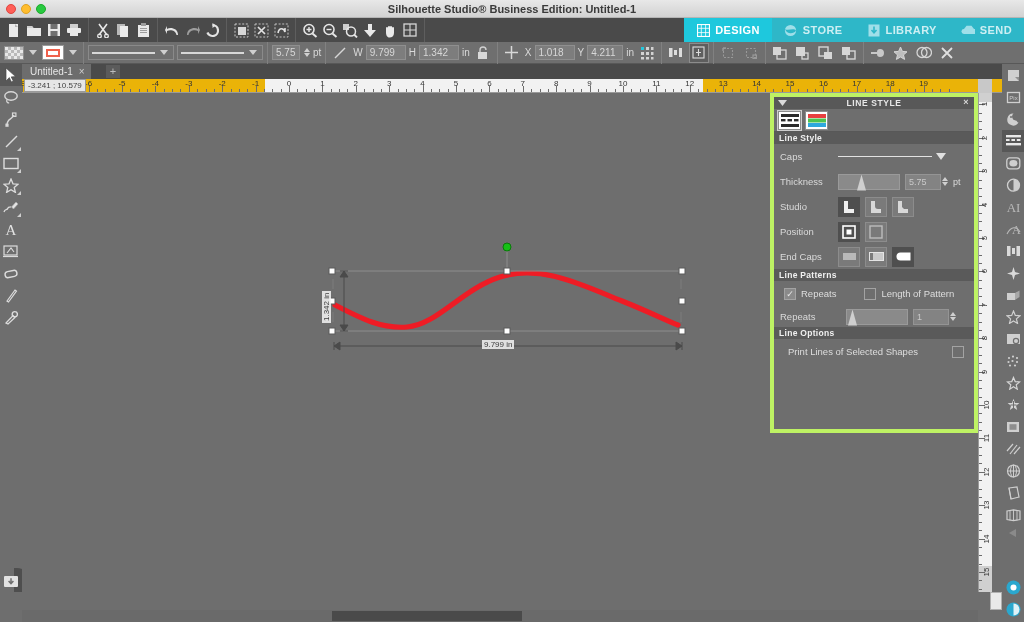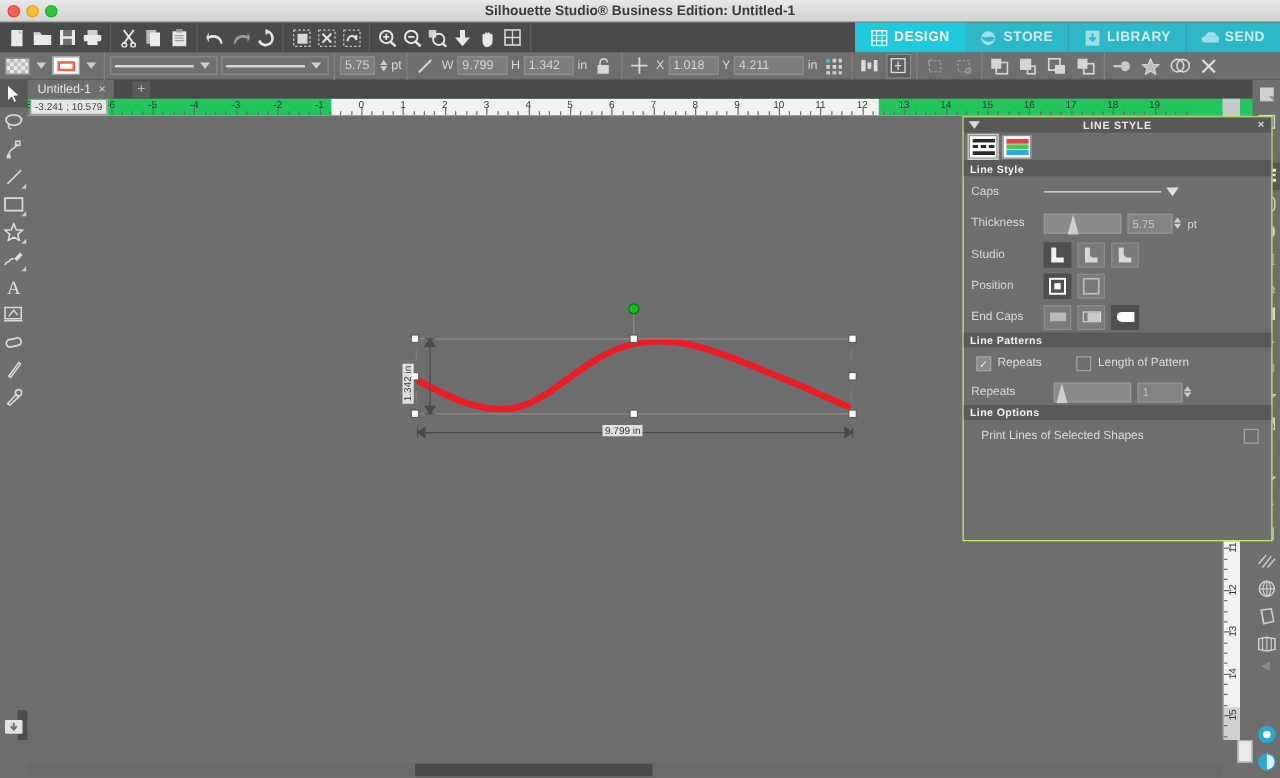--- a/index.html
+++ b/index.html
@@ -96,21 +96,21 @@
     background:#6d6d6d; color:#e6e6e6; font-size:10px; line-height:15px;
     display:flex; align-items:center; gap:6px;
   }
   .doctab .x{ color:#cfcfcf; font-size:10px; }
   .newtab{ position:absolute; left:84px; top:1px; width:14px;height:13px;
            background:#5b5b5b;color:#bdbdbd;font-size:11px;line-height:13px;text-align:center;}
 
   
   .ruler-h{
     position:absolute; left:22px; top:79px; width:1002px; height:14px;
-    background:#22c55e; border-bottom:1px solid #9a9a9a; overflow:hidden;
+    background:#eab308; border-bottom:1px solid #9a9a9a; overflow:hidden;
   }
   .ruler-h .page-band{ position:absolute; top:0; height:14px; background:#f2f2f2; }
   .ruler-h .tick{ position:absolute; bottom:0; width:1px; background:#6c6c6c; }
   .ruler-h .num{ position:absolute; top:0px; font-size:8px; color:#333; transform:translateX(-50%); }
   .coordbox{
     position:absolute; left:2px; top:0px; height:13px; background:#e6e6e6;
     border:1px solid #9a9a9a; font-size:8px; color:#444; line-height:12px; padding:0 3px;
     z-index:4;
   }
   .ruler-v{
@@ -184,22 +184,22 @@
 
   .shape-layer{ position:absolute; left:0; top:0; width:956px;height:512px; }
   .dimtext{
     position:absolute; font-size:8px; color:#3c3c3c; background:rgba(244,244,244,.85);
     padding:0 2px;
   }
   .dimtext.vert{ transform:rotate(-90deg); transform-origin:left top; }
 
   
   .panel{
-    position:absolute; left:770px; top:93px; width:248px; height:340px;
-    background:#6e6e6e; border:1px solid #bef264;
+    position:absolute; left:770px; top:93px; width:208px; height:340px;
+    background:#6e6e6e; border:4px solid #bef264;
   }
   .panel-title{
     height:12px; background:#585858; color:#e8e8e8; font-size:8.5px; font-weight:bold;
     display:flex; align-items:center; justify-content:center; position:relative;
     letter-spacing:.6px;
   }
   .panel-title .chev{ position:absolute; left:4px; top:2px; }
   .panel-title .cls{ position:absolute; right:5px; top:0px; font-size:9px; color:#d8d8d8; }
   .panel-tabs{ height:23px; background:#6e6e6e; display:flex; align-items:center;
                gap:4px; padding:2px 4px; border-bottom:1px solid #585858;}
@@ -484,21 +484,21 @@
 
     <div class="t2group">
       <div class="tbtn">
           <svg width="15" height="15">
             <path d="M7.5 1v13 M1 7.5h13" stroke="#d8d8d8" stroke-width="1.5"></path>
           </svg>
         </div>
       <span class="lbl">X</span>
       <div class="numfield" style="width:40px">1.018</div>
       <span class="lbl">Y</span>
-      <div class="numfield" style="width:56px">4.211</div>
+      <div class="numfield" style="width:36px">4.211</div>
       <span class="lbl">in</span>
       <div class="tbtn">
           <svg width="14" height="14">
             <g fill="#d2d2d2">
               <rect x="1" y="1" width="3" height="3" fill="#25c7dd"></rect>
               <rect x="6" y="1" width="3" height="3"></rect>
               <rect x="11" y="1" width="2.5" height="3"></rect>
               <rect x="1" y="6" width="3" height="3"></rect>
               <rect x="6" y="6" width="3" height="3"></rect>
               <rect x="11" y="6" width="2.5" height="3"></rect>

